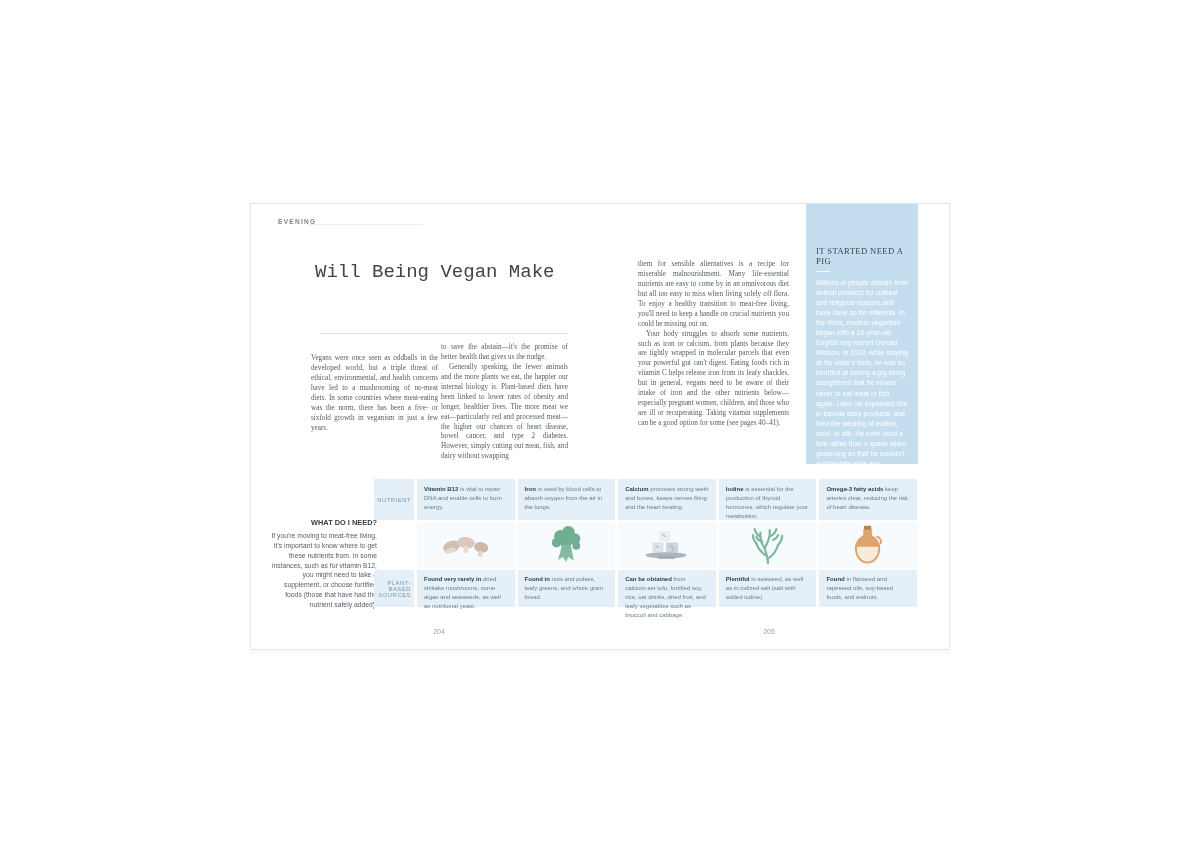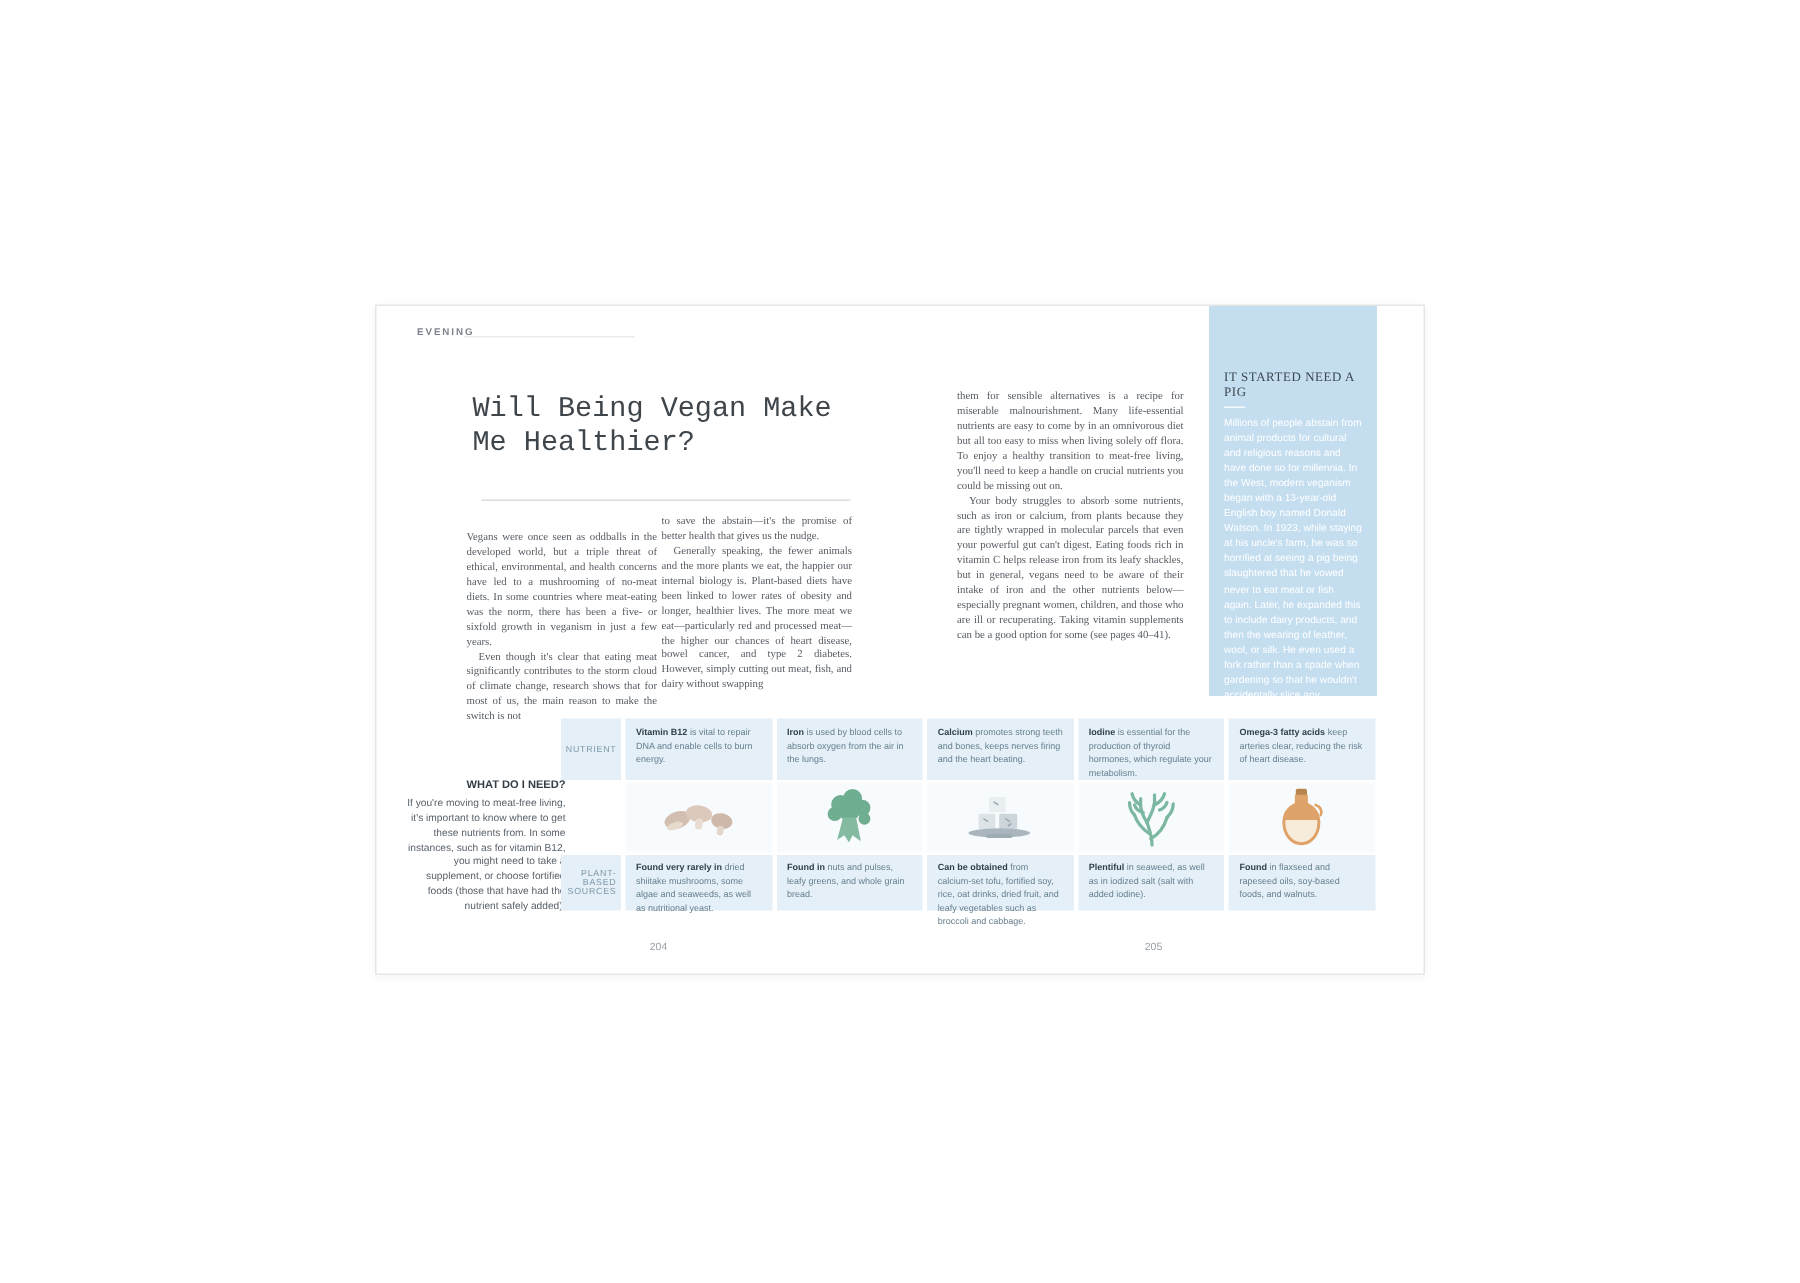--- a/index.html
+++ b/index.html
@@ -89,27 +89,25 @@
 <body>
 
 <div class="canvas">
   <div class="spread">
 
     <div class="section-label">EVENING</div>
     <div class="section-rule"></div>
 
     <div class="title">
       <div>Will Being Vegan Make</div>
-      <div>Me Healthier?</div>
     </div>
     <div class="subtitle-rule"></div>
 
     <div class="bodycol col1">
       <p>Vegans were once seen as oddballs in the developed world, but a triple threat of ethical, environmental, and health concerns have led to a mushrooming of no-meat diets. In some countries where meat-eating was the norm, there has been a five- or sixfold growth in veganism in just a few years.</p>
-      <p class="indent">Even though it's clear that eating meat significantly contributes to the storm cloud of climate change, research shows that for most of us, the main reason to make the switch is not</p>
     </div>
     <div class="bodycol col2">
       <p>to save the abstain—it's the promise of better health that gives us the nudge.</p>
       <p class="indent">Generally speaking, the fewer animals and the more plants we eat, the happier our internal biology is. Plant-based diets have been linked to lower rates of obesity and longer, healthier lives. The more meat we eat—particularly red and processed meat—the higher our chances of heart disease, bowel cancer, and type 2 diabetes. However, simply cutting out meat, fish, and dairy without swapping</p>
     </div>
     <div class="bodycol col3">
       <p>them for sensible alternatives is a recipe for miserable malnourishment. Many life-essential nutrients are easy to come by in an omnivorous diet but all too easy to miss when living solely off flora. To enjoy a healthy transition to meat-free living, you'll need to keep a handle on crucial nutrients you could be missing out on.</p>
       <p class="indent">Your body struggles to absorb some nutrients, such as iron or calcium, from plants because they are tightly wrapped in molecular parcels that even your powerful gut can't digest. Eating foods rich in vitamin C helps release iron from its leafy shackles, but in general, vegans need to be aware of their intake of iron and the other nutrients below—especially pregnant women, children, and those who are ill or recuperating. Taking vitamin supplements can be a good option for some (see pages 40–41).</p>
     </div>
 

